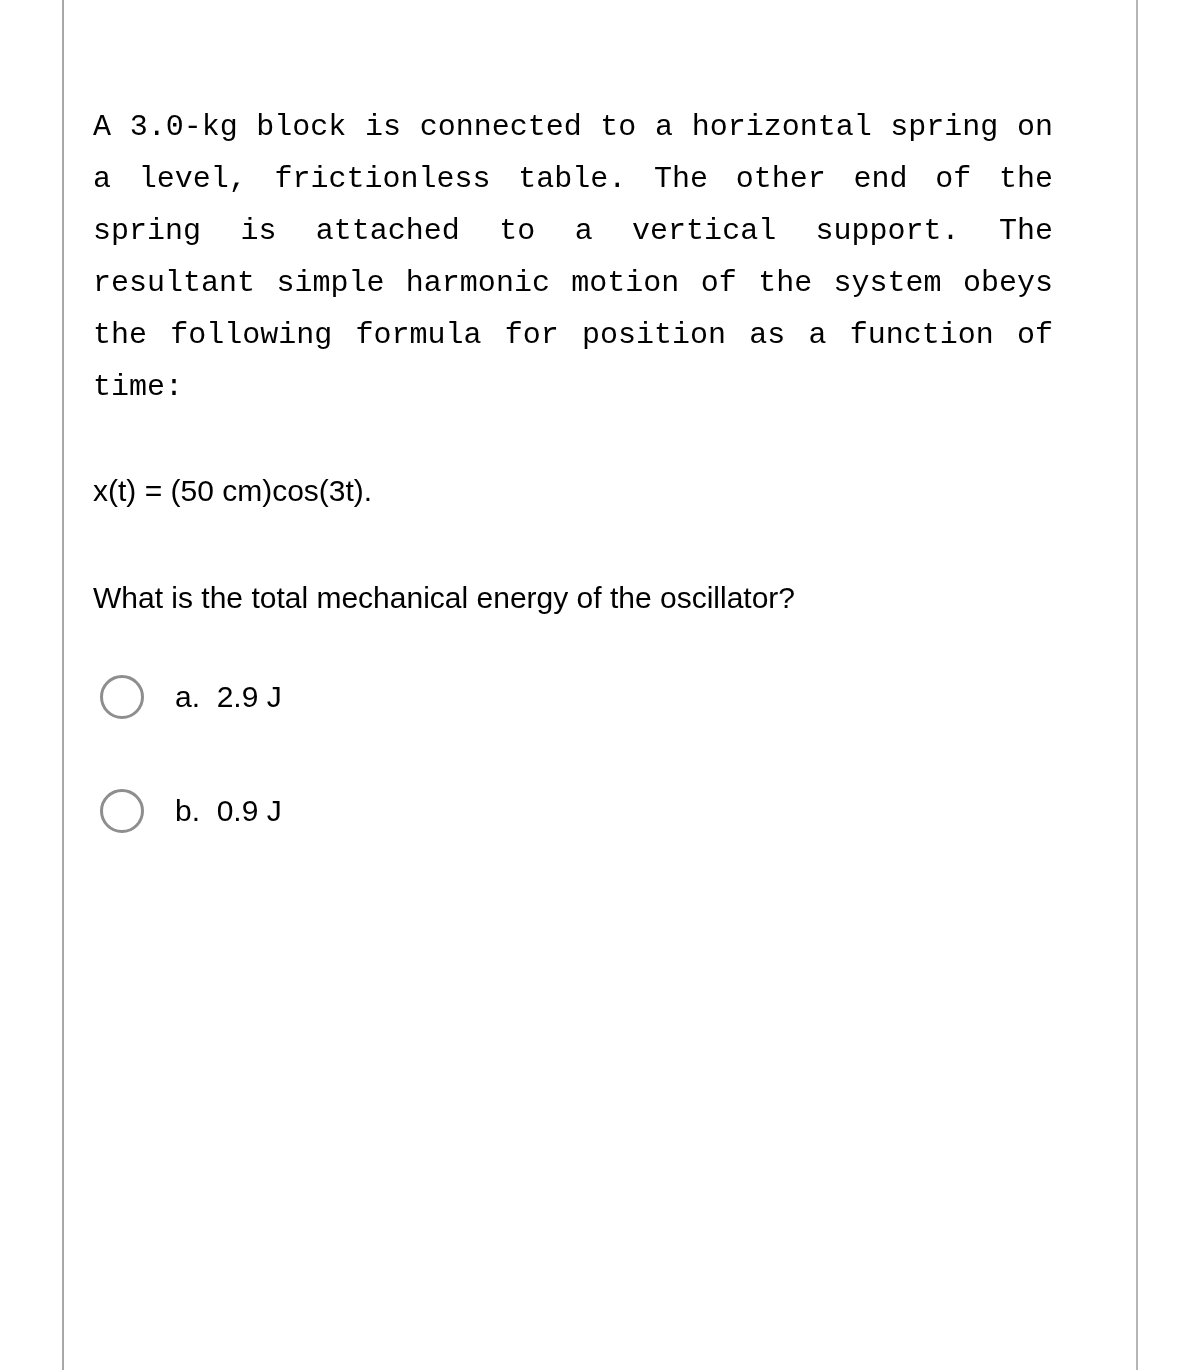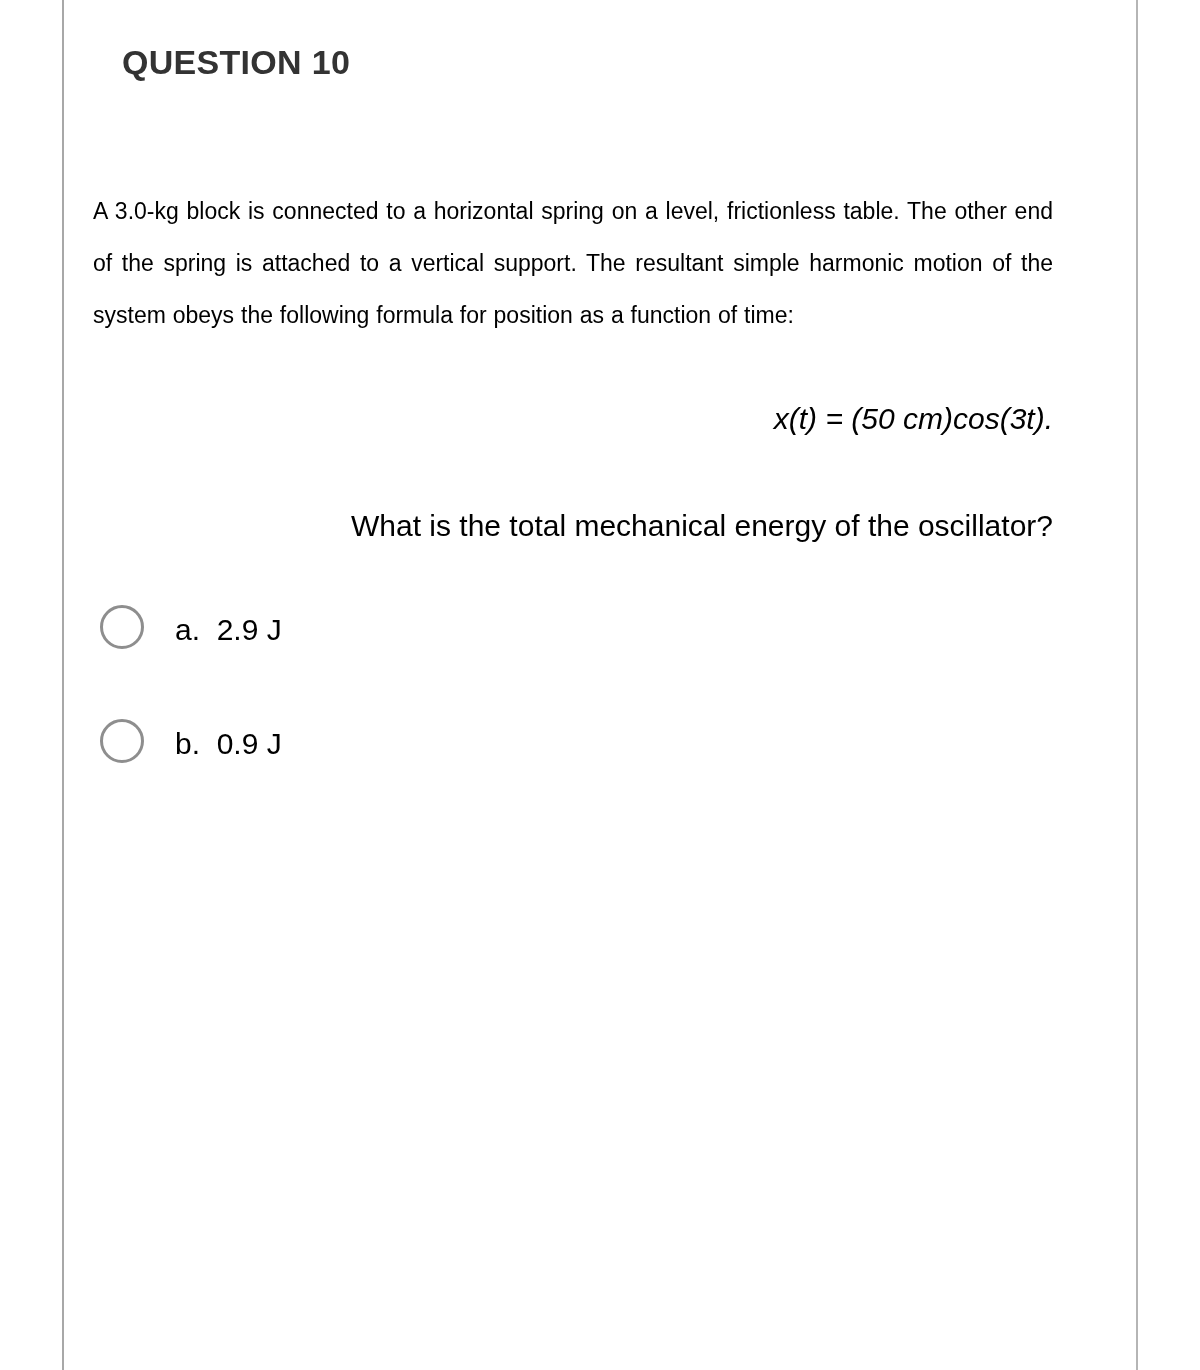--- a/index.html
+++ b/index.html
@@ -58,60 +58,60 @@
     font-size: 34px;
     font-weight: bold;
     letter-spacing: 0.3px;
     color: #333333;
     line-height: 1.25;
   }
 
   .q-body {
     margin: 0;
     padding-top: 101px;
-    font-size: 23px;
+    font-size: 30px;
     line-height: 52px;
     color: #000000;
     text-align: justify;
     text-justify: inter-word;
     -moz-text-align-last: left;
     text-align-last: left;
     word-spacing: 0.5px;
+    font-family: Liberation Mono, monospace;
   }
 
   .q-formula {
     margin: 0;
     padding-top: 52px;
     font-size: 30px;
     line-height: 52px;
     color: #000000;
-    text-align: right;
-    font-style: italic;
+    text-align: left;
   }
 
   .q-prompt {
     margin: 0;
     padding-top: 55px;
     font-size: 30px;
     line-height: 52px;
     color: #000000;
-    text-align: right;
+    text-align: left;
   }
 
   
   .options {
     margin: 0;
     padding: 0;
     padding-top: 49px;
     list-style: none;
   }
 
   .option {
     display: flex;
-    align-items: flex-end;
+    align-items: center;
     height: 48px;
     margin-bottom: 66px;
     padding-left: 7px;
   }
 
   .radio {
     flex: 0 0 auto;
     width: 38px;
     height: 38px;
     border: 3px solid #8e8e8e;
@@ -135,21 +135,20 @@
 
   <div class="rule rule-left"></div>
   <div class="rule rule-right"></div>
 
   <div class="scroll-track">
     
   </div>
 
   <div class="content">
 
-    <h1 class="q-title">QUESTION 10</h1>
 
     <p class="q-body">A 3.0-kg block is connected to a horizontal spring on a level, frictionless table. The other end of the spring is attached to a vertical support. The resultant simple harmonic motion of the system obeys the following formula for position as a function of time:</p>
 
     <p class="q-formula">x(t) = (50 cm)cos(3t).</p>
 
     <p class="q-prompt">What is the total mechanical energy of the oscillator?</p>
 
     <ul class="options">
 
       <li class="option">

